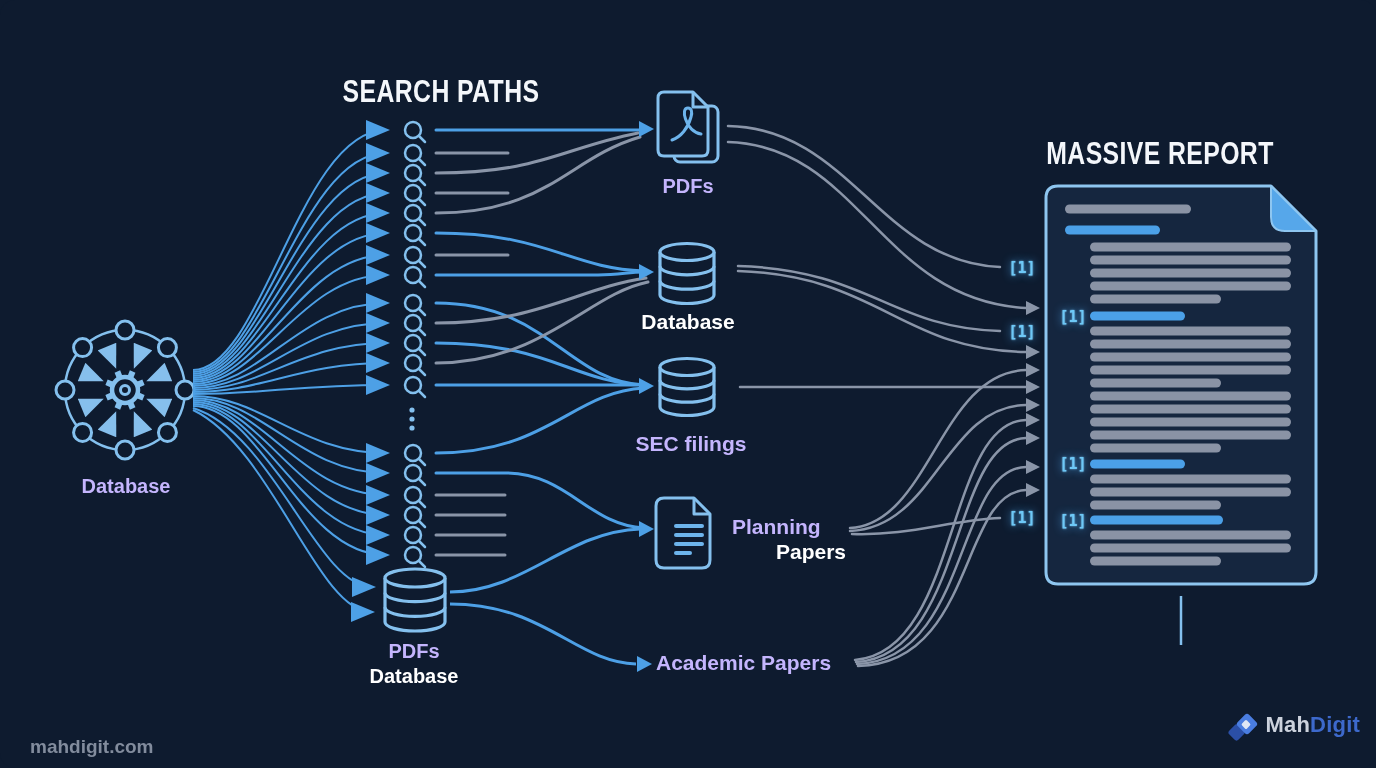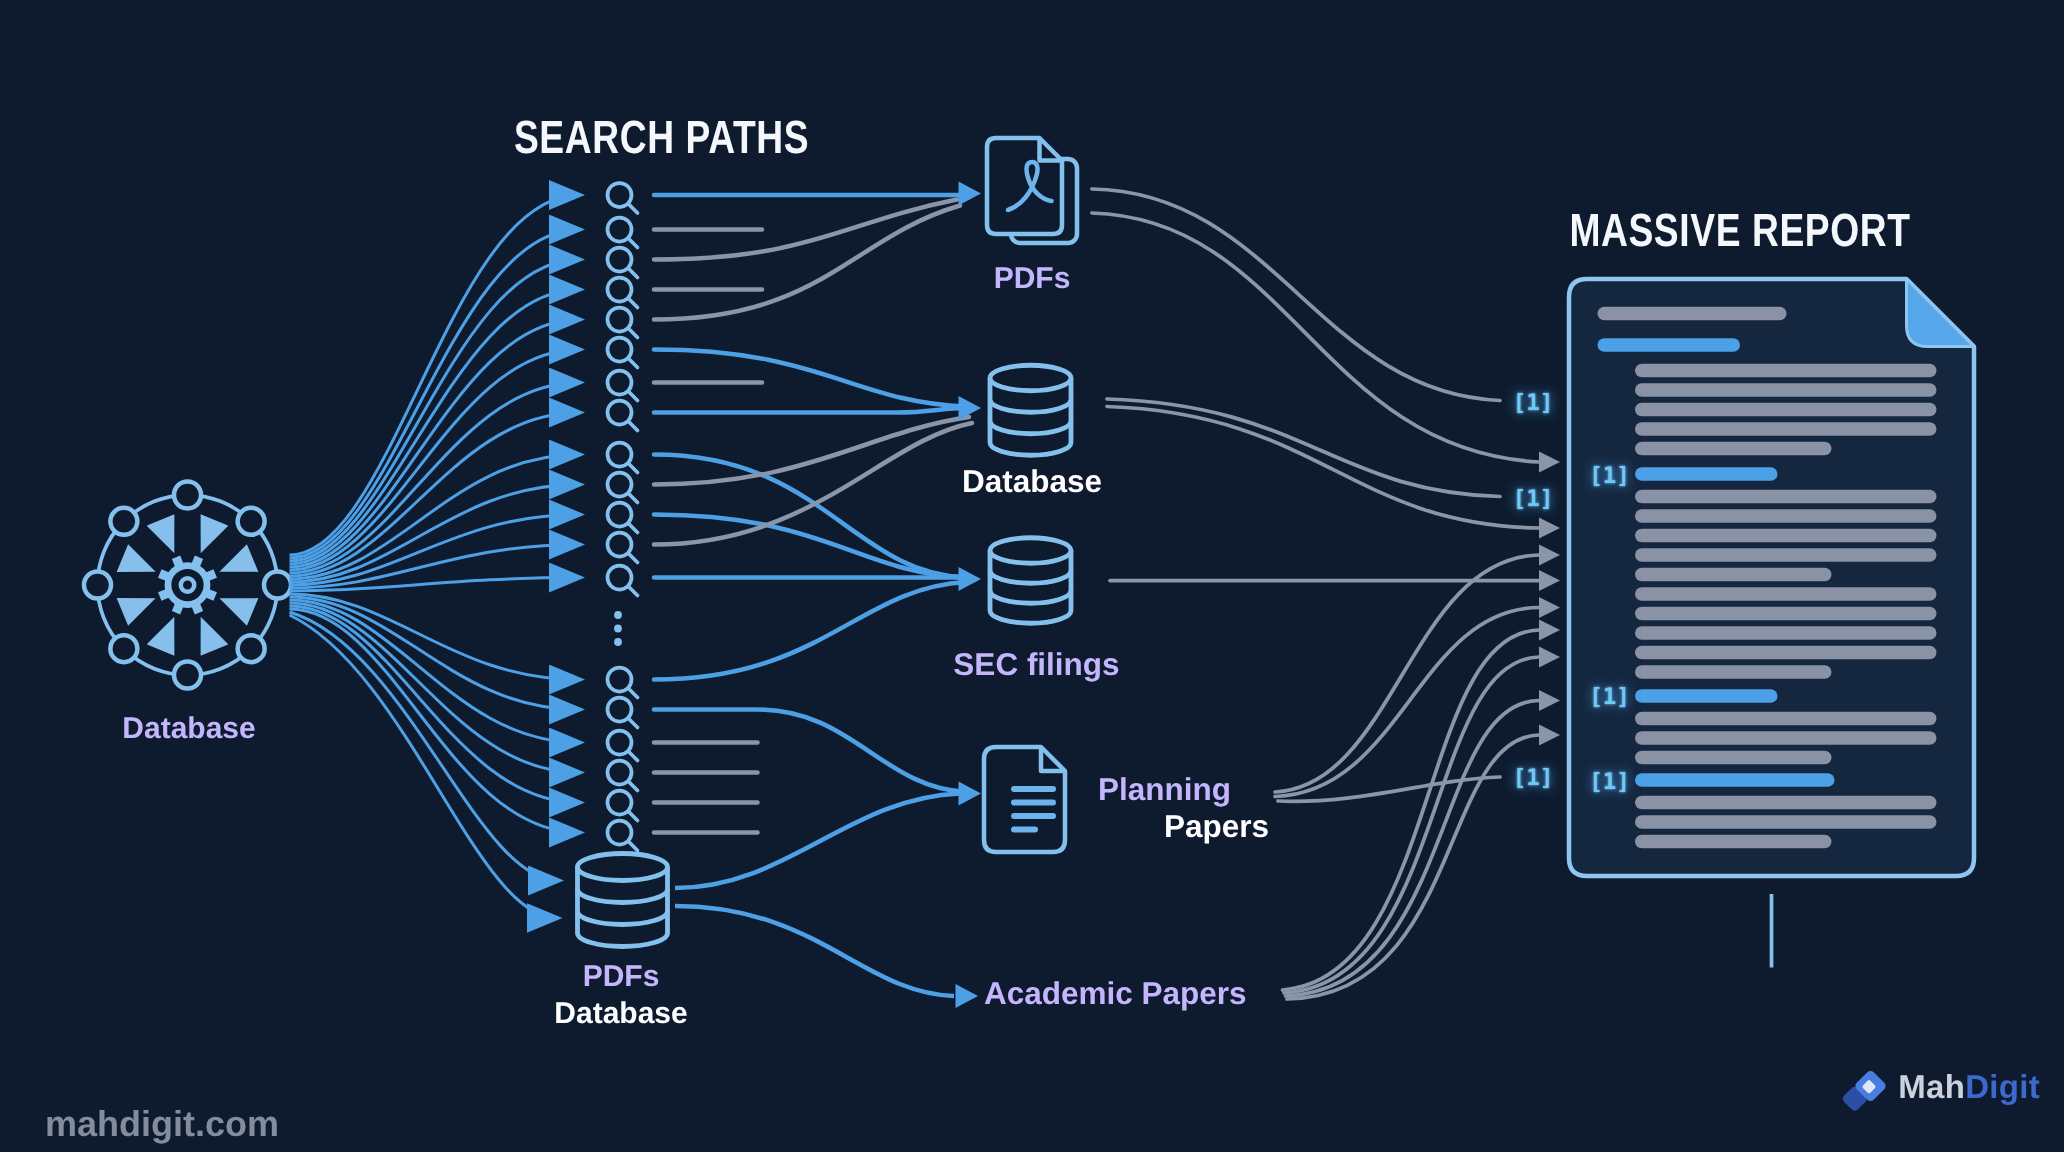--- a/index.html
+++ b/index.html
@@ -8,21 +8,21 @@
   svg.art{position:absolute;left:0;top:0;}
   .lbl{position:absolute;white-space:nowrap;line-height:1;}
   .ctr{transform:translateX(-50%);}
   .hdr{font-weight:800;color:#f4f7fb;font-size:31px;letter-spacing:.5px;
        transform:translateX(-50%) scaleX(.8);transform-origin:center;}
   .w{color:#c4b5fd;font-weight:700;}
   .g{color:#ffffff;font-weight:600;}
   .cite{position:absolute;transform:translate(-50%,-50%);
         font-family:"DejaVu Sans Mono",monospace;font-weight:700;font-size:15px;
         color:#6ec9f7;text-shadow:0 0 8px rgba(80,180,255,.95),0 0 2px rgba(140,210,255,.9);}
-  .footer-site{position:absolute;left:30px;top:736px;font-size:24px;font-weight:700;color:#828c9d;}
+  .footer-site{position:absolute;left:30px;top:736px;font-size:19px;font-weight:700;color:#828c9d;}
   .logo{position:absolute;right:16px;bottom:22px;display:flex;align-items:flex-start;gap:6px;}
   .logo-text{font-size:22px;font-weight:800;letter-spacing:.2px;}
   .logo-mah{color:#ccd2dd;}
   .logo-digit{color:#3d69cc;}
 </style>
 </head>
 <body>
 
 <div class="stage">
 

